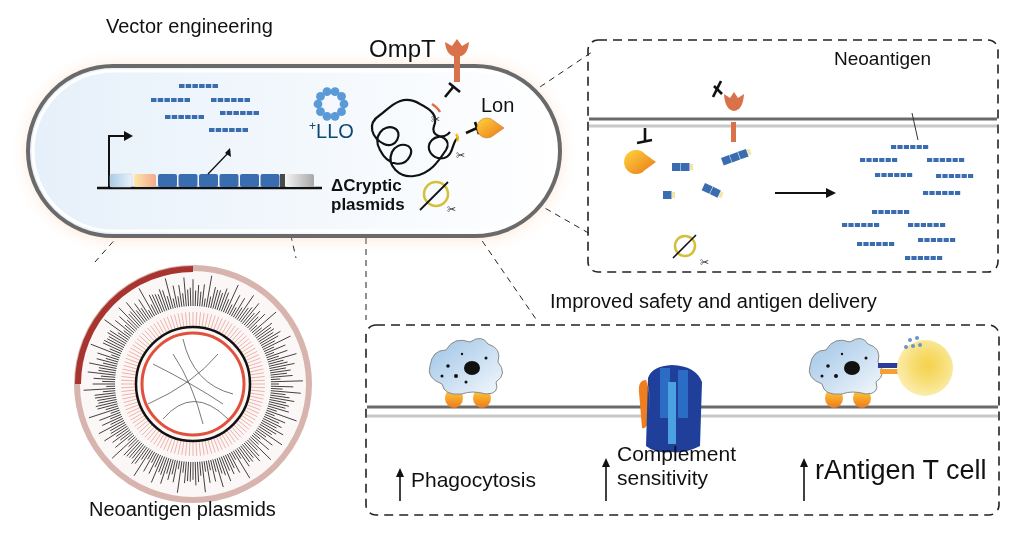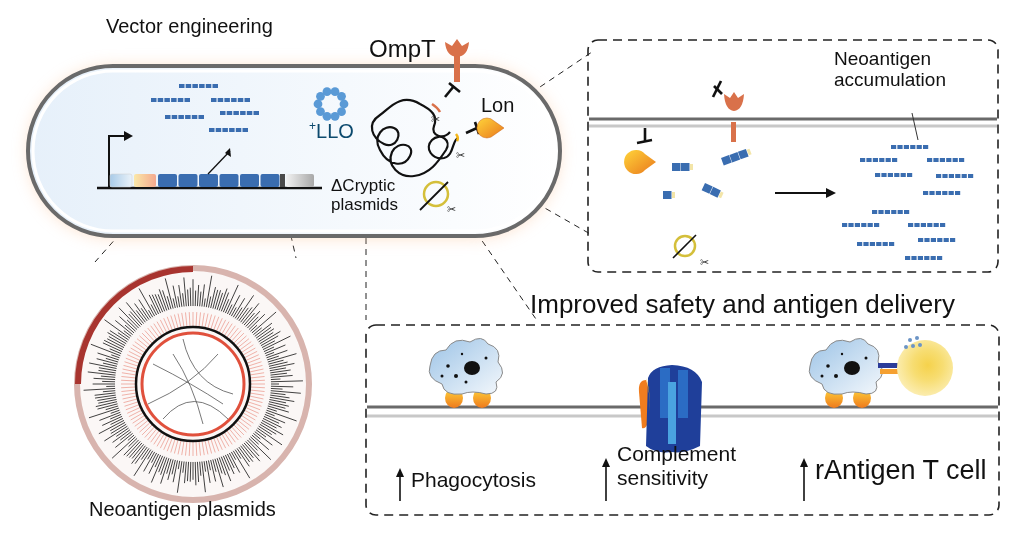--- a/index.html
+++ b/index.html
@@ -735,33 +735,32 @@
   <g stroke="#111" stroke-width="1.6">
     <line x1="804" y1="501" x2="804" y2="465"></line>
       <polygon points="800,467 804,458 808,467" fill="#111" stroke="none"></polygon>
   </g>
 </svg>
 
 <div class="lbl" style="left:106px;top:15px;font-size:20px;">Vector engineering</div>
 <div class="lbl" style="left:369px;top:36px;font-size:24px;">OmpT</div>
 <div class="lbl" style="left:481px;top:94px;font-size:20px;">Lon</div>
 <div class="lbl" style="left:309px;top:120px;font-size:20px;color:#0c4a6e;"><sup style="font-size:12px;">+</sup><span>LLO</span></div>
-<div class="lbl" style="left:331px;top:176px;font-size:17px;">
+<div class="lbl" style="left:331px;top:176px;font-size:17px;font-weight:bold;">
   <div>ΔCryptic</div>
   <div>plasmids</div>
 </div>
 
 <div class="lbl" style="left:834px;top:48px;font-size:19px;">
   <div>Neoantigen</div>
-  <div>accumulation</div>
 </div>
 
 <div class="lbl" style="left:89px;top:498px;font-size:20px;">Neoantigen plasmids</div>
 
-<div class="lbl" style="left:530px;top:290px;font-size:26px;">Improved safety and antigen delivery</div>
+<div class="lbl" style="left:550px;top:290px;font-size:20px;">Improved safety and antigen delivery</div>
 
 <div class="lbl" style="left:411px;top:468px;font-size:21px;">
   <div>Phagocytosis</div>
 </div>
 <div class="lbl" style="left:617px;top:442px;font-size:21px;">
   <div>Complement</div>
   <div>sensitivity</div>
 </div>
 <div class="lbl" style="left:815px;top:455px;font-size:27px;">
   <div>rAntigen T cell</div>

